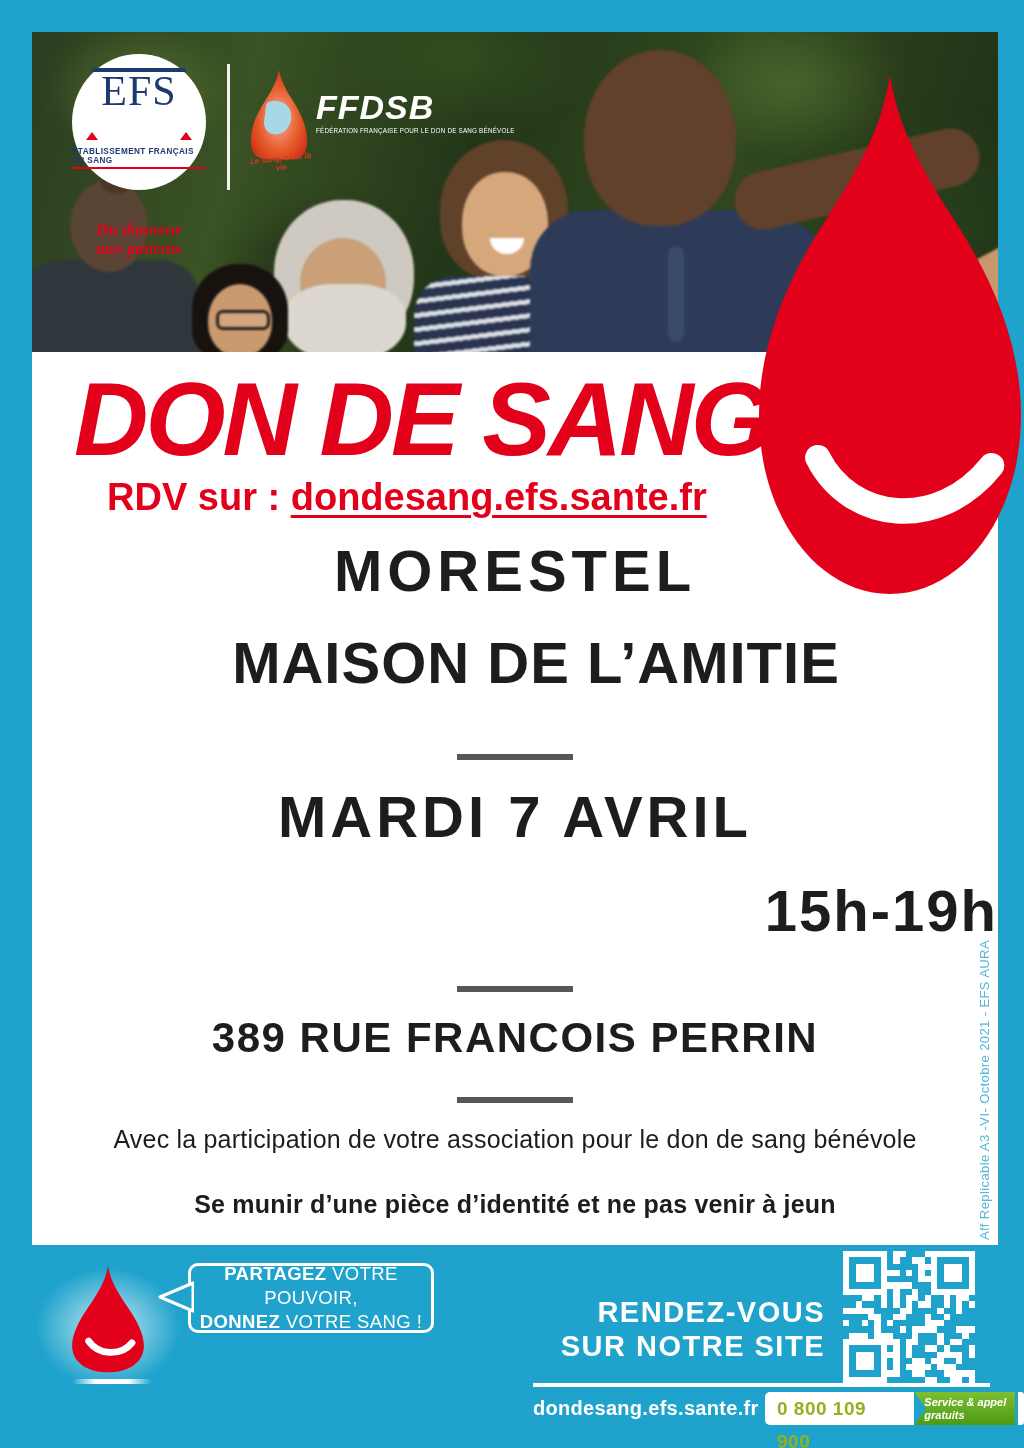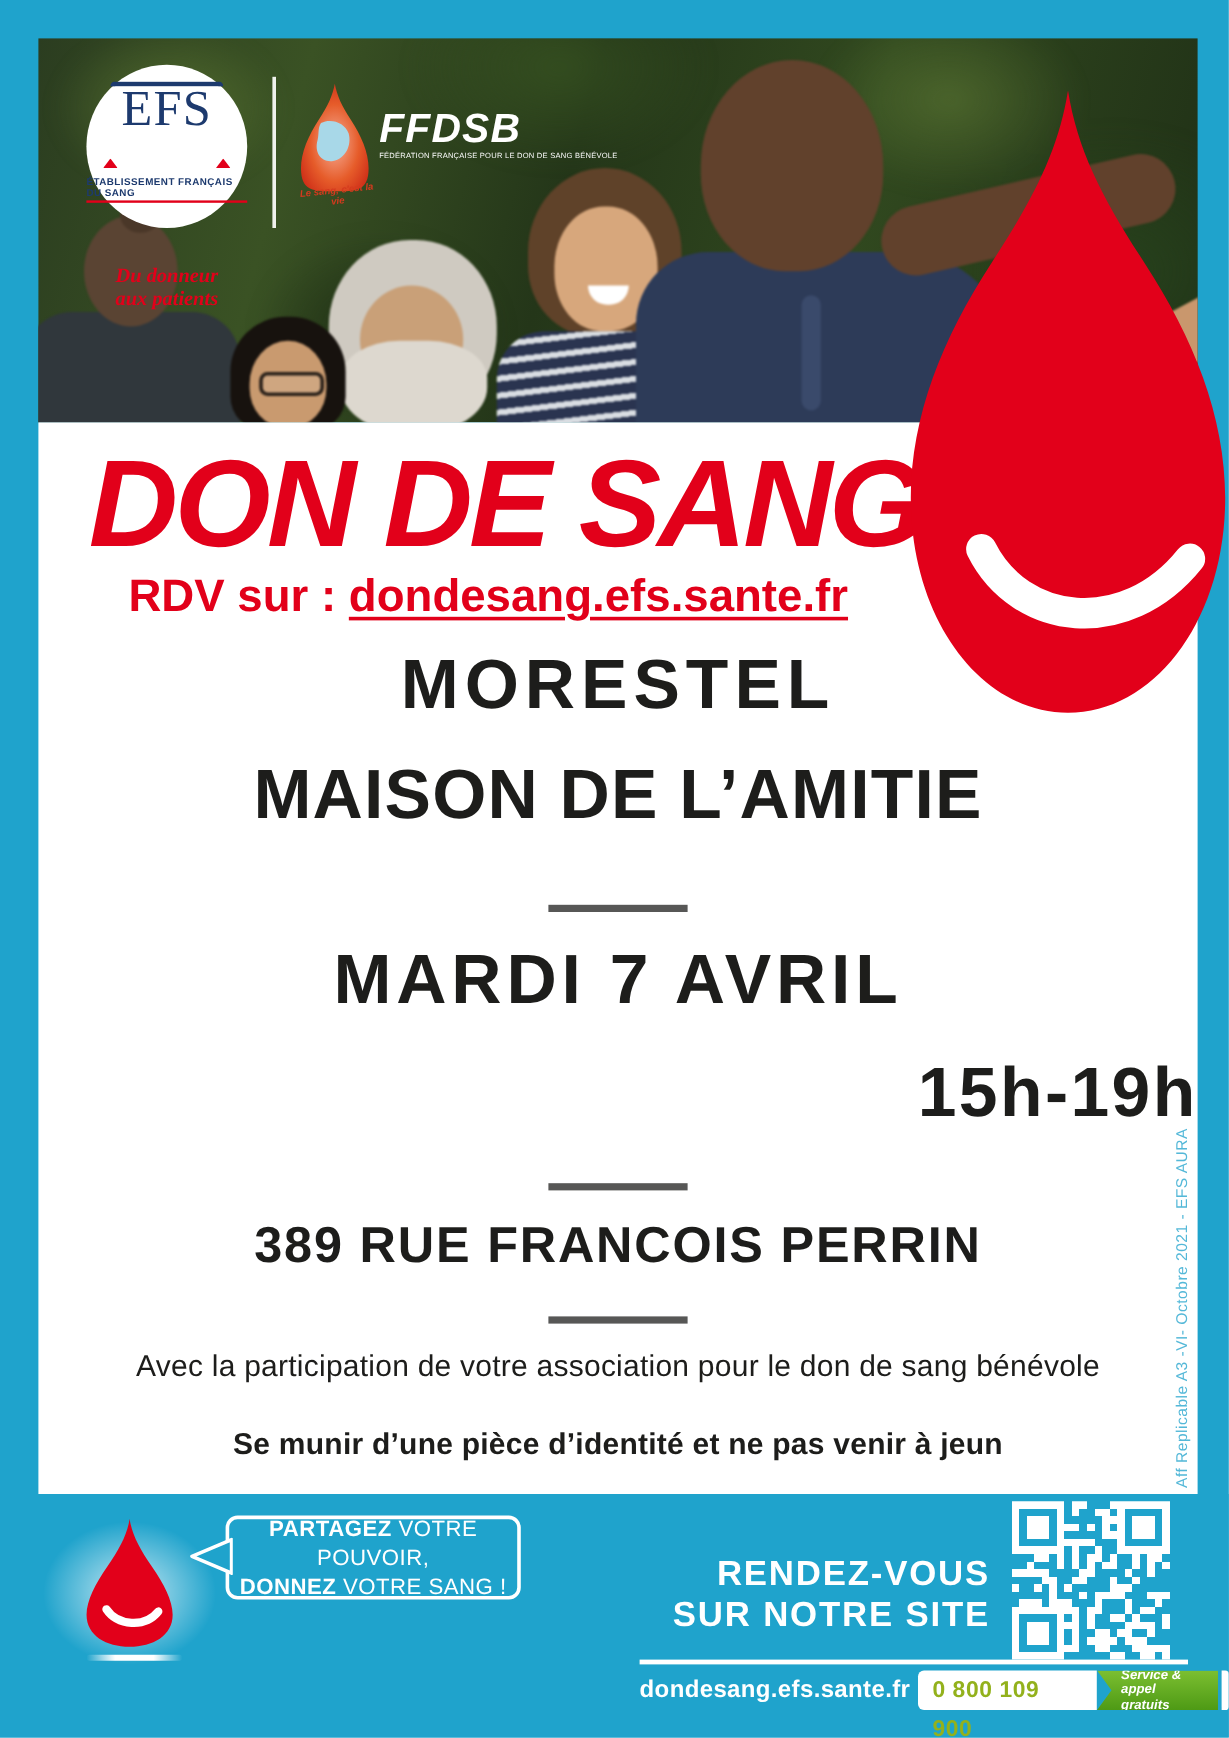--- a/index.html
+++ b/index.html
@@ -67,21 +67,21 @@
 
   
   .main{position:absolute;left:32px;top:352px;width:966px;height:893px;background:#fff;}
   .title{position:absolute;left:42px;top:16px;font-size:103px;font-weight:900;color:#e2001a;
          letter-spacing:-3px;line-height:1;font-style:italic;}
   .rdv{position:absolute;left:46px;top:124px;font-size:38px;font-weight:700;color:#e2001a;margin-left:29px;}
   .rdv a{color:#e2001a;text-decoration:underline;text-decoration-thickness:3px;text-underline-offset:5px;}
   .centered{position:absolute;left:0;width:966px;text-align:center;color:#1d1d1b;}
   .big{font-weight:700;font-size:58px;line-height:1;letter-spacing:1px;}
   .loc1{top:190px;letter-spacing:5px;}
-  .loc2{top:282px;}
+  .loc2{top:282px;padding-left:21px;}
   .date{top:436px;letter-spacing:4px;}
   .time{top:530px;letter-spacing:2px;text-align:right;}
   .addr{top:662px;font-size:42px;font-weight:700;letter-spacing:1.5px;}
   .note1{top:773px;font-size:25px;font-weight:500;letter-spacing:.2px;}
   .note2{top:838px;font-size:25px;font-weight:600;letter-spacing:.2px;}
   .divider{position:absolute;left:425px;width:116px;height:6px;background:#575756;}
   .div1{top:402px;}.div2{top:634px;}.div3{top:745px;}
   .side-note{position:absolute;left:977px;top:968px;height:272px;width:20px;
              writing-mode:vertical-rl;transform:rotate(180deg);font-size:13px;color:#54b8d8;
              white-space:nowrap;letter-spacing:.4px;z-index:3;}
@@ -102,21 +102,21 @@
   .qr{position:absolute;left:843px;top:6px;width:132px;height:132px;}
   .footer-line{position:absolute;left:533px;top:138px;width:457px;height:4px;background:#fff;}
   .site{position:absolute;left:533px;top:152px;font-size:20px;font-weight:700;color:#fff;letter-spacing:.3px;}
   .site a{color:#fff;text-decoration:none;}
   .phone-pill{position:absolute;left:765px;top:147px;height:33px;display:flex;align-items:stretch;}
   .phone-num{background:#fff;border-radius:5px 0 0 5px;color:#93b11c;font-weight:800;font-size:19px;
              line-height:33px;padding:0 11px 0 12px;letter-spacing:.5px;}
   .phone-green{width:102px;background:linear-gradient(180deg,#7cbf31,#4e9a15);
                clip-path:polygon(0 0,100% 0,100% 100%,0 100%,12px 50%);
                color:#fff;font-size:11px;font-weight:700;font-style:italic;line-height:1.15;
-               display:flex;flex-direction:column;justify-content:center;padding-left:20px;box-sizing:border-box;}
+               display:flex;flex-direction:column;justify-content:center;padding-left:10px;box-sizing:border-box;}
   .phone-cap{width:6px;background:#fff;border-radius:0 3px 3px 0;margin-left:3px;}
 </style>
 </head>
 <body>
 
 <div class="page">
 
   <div class="photo">
     <div class="foliage"></div>
     <div class="people">

